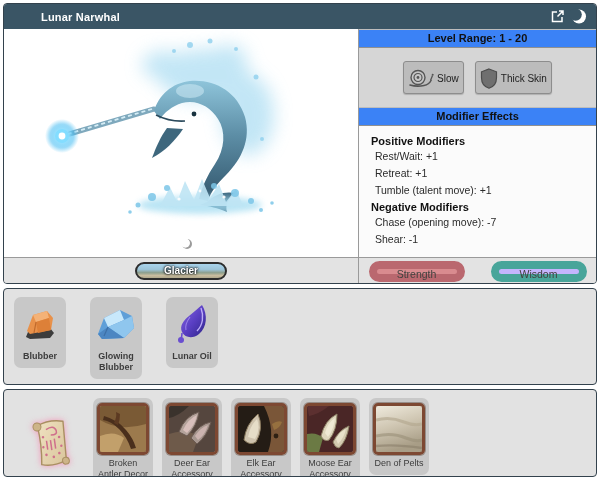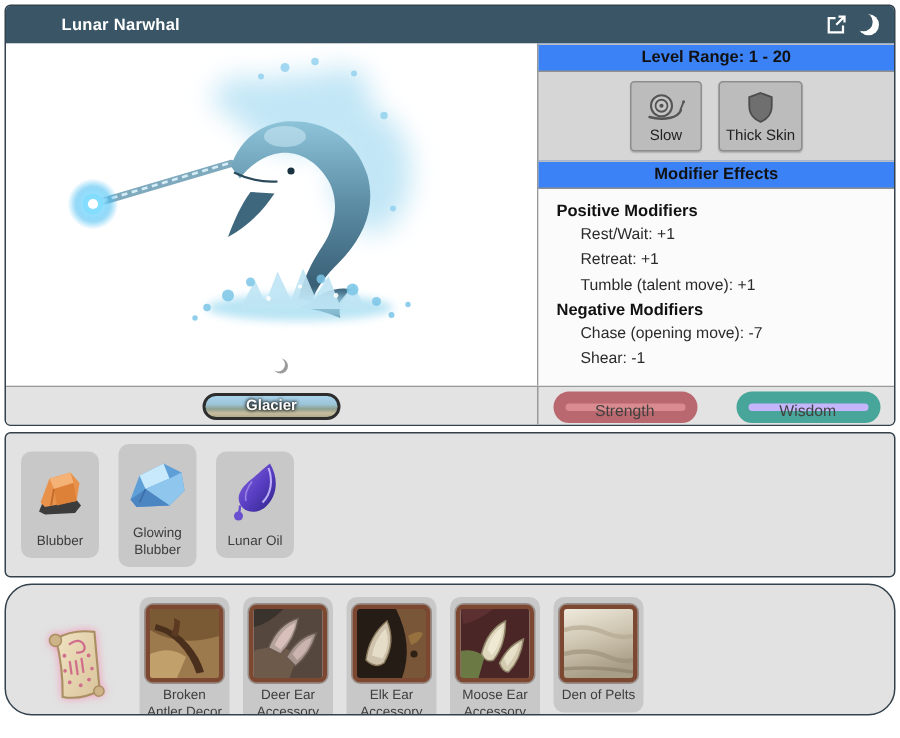--- a/index.html
+++ b/index.html
@@ -40,52 +40,52 @@
     background:#3b82f6; border-bottom:1px solid #909090; border-top:1px solid #bdbdbd;
     text-align:center; font-size:11px; font-weight:bold; color:#111;
     padding:2px 0 3px;
   }
   .abilities {
     height:84px; display:flex; align-items:center; justify-content:center; gap:11px;
   }
   .ability {
     min-width:48px; padding:5px 4px 4px;
     background:#bcbcbc; border:1px solid #8d8d8d; border-radius:3px;
-    display:flex; flex-direction:column; align-items:center; gap:3px;
+    display:flex; flex-direction:row; align-items:center; gap:3px;
     font-family:inherit; font-size:10px; color:#222; cursor:pointer;
     box-shadow:0 1px 1px rgba(0,0,0,.18);
   }
   .ab-icon { display:inline-flex; height:22px; align-items:center; }
   .modifiers { flex:1; background:#fbfbfb; padding:7px 12px; }
   .mod-head { font-size:11px; font-weight:bold; color:#111; margin:2px 0 3px; }
-  .mod-line { font-size:10.5px; color:#2b2b2b; margin:0 16px 5px; }
+  .mod-line { font-size:10.5px; color:#2b2b2b; margin:0 4px 5px; }
   .strip { height:27px; border-top:1px solid #9a9a9a; display:flex; background:#e3e3e3; }
   .strip-left { width:354px; flex:none; display:flex; align-items:center; justify-content:center; }
   .strip-right { flex:1; border-left:1px solid #9a9a9a; display:flex; align-items:center; justify-content:center; gap:26px; }
   .glacier {
     width:92px; height:18px; border-radius:9px; border:2px solid #2d2d2d;
     background:linear-gradient(#a9d4ec 0%, #9cc4d8 40%, #8d9f8d 62%, #c9bd9f 82%, #b0a98c 100%);
     color:#fff; font-family:inherit; font-size:10px; font-weight:bold;
     text-shadow:0 0 2px #000, 0 0 3px #000; cursor:pointer; line-height:1;
   }
   .pill {
     width:96px; height:21px; border-radius:11px;
     border:8px solid #4d7c0f; background:#ccc;
     font-family:inherit; font-size:10.5px; color:#41413f; cursor:pointer; line-height:1;
   }
   
-  .items-box { width:594px; height:97px; margin-top:4px; padding:8px 10px; display:flex; gap:13px; align-items:center; }
+  .items-box { width:594px; height:97px; margin-top:4px; padding:8px 10px; display:flex; gap:24px; align-items:flex-start;font-weight:bold; }
   .item-card {
     width:52px; background:#c8c8c8; border-radius:7px; padding:5px 2px 6px;
     display:flex; flex-direction:column; align-items:center; cursor:pointer;
   }
   .item-art { height:46px; display:flex; align-items:center; justify-content:center; }
   .item-label { font-size:9px; line-height:11px; text-align:center; color:#3d3d3d; margin-top:3px; }
   
-  .drops-box { width:594px; height:88px; margin-top:4px; padding:8px 12px; display:flex; gap:9px; align-items:flex-start;border-radius:18px; }
+  .drops-box { width:594px; height:88px; margin-top:4px; padding:8px 12px; display:flex; gap:9px; align-items:flex-start; }
   .scroll-wrap { margin:18px 10px 0 14px; cursor:pointer; filter:drop-shadow(0 0 3px rgba(244,140,178,.85)); }
   .drop-card {
     width:60px; background:#c8c8c8; border-radius:7px; padding:5px 3px 6px;
     display:flex; flex-direction:column; align-items:center; cursor:pointer;
   }
   .frame {
     width:52px; height:52px; border:3px solid #7d4832; border-radius:5px;
     box-shadow:inset 0 0 0 1px #53301f, 0 0 0 1px rgba(60,34,20,.35);
     overflow:hidden; flex:none;
   }

